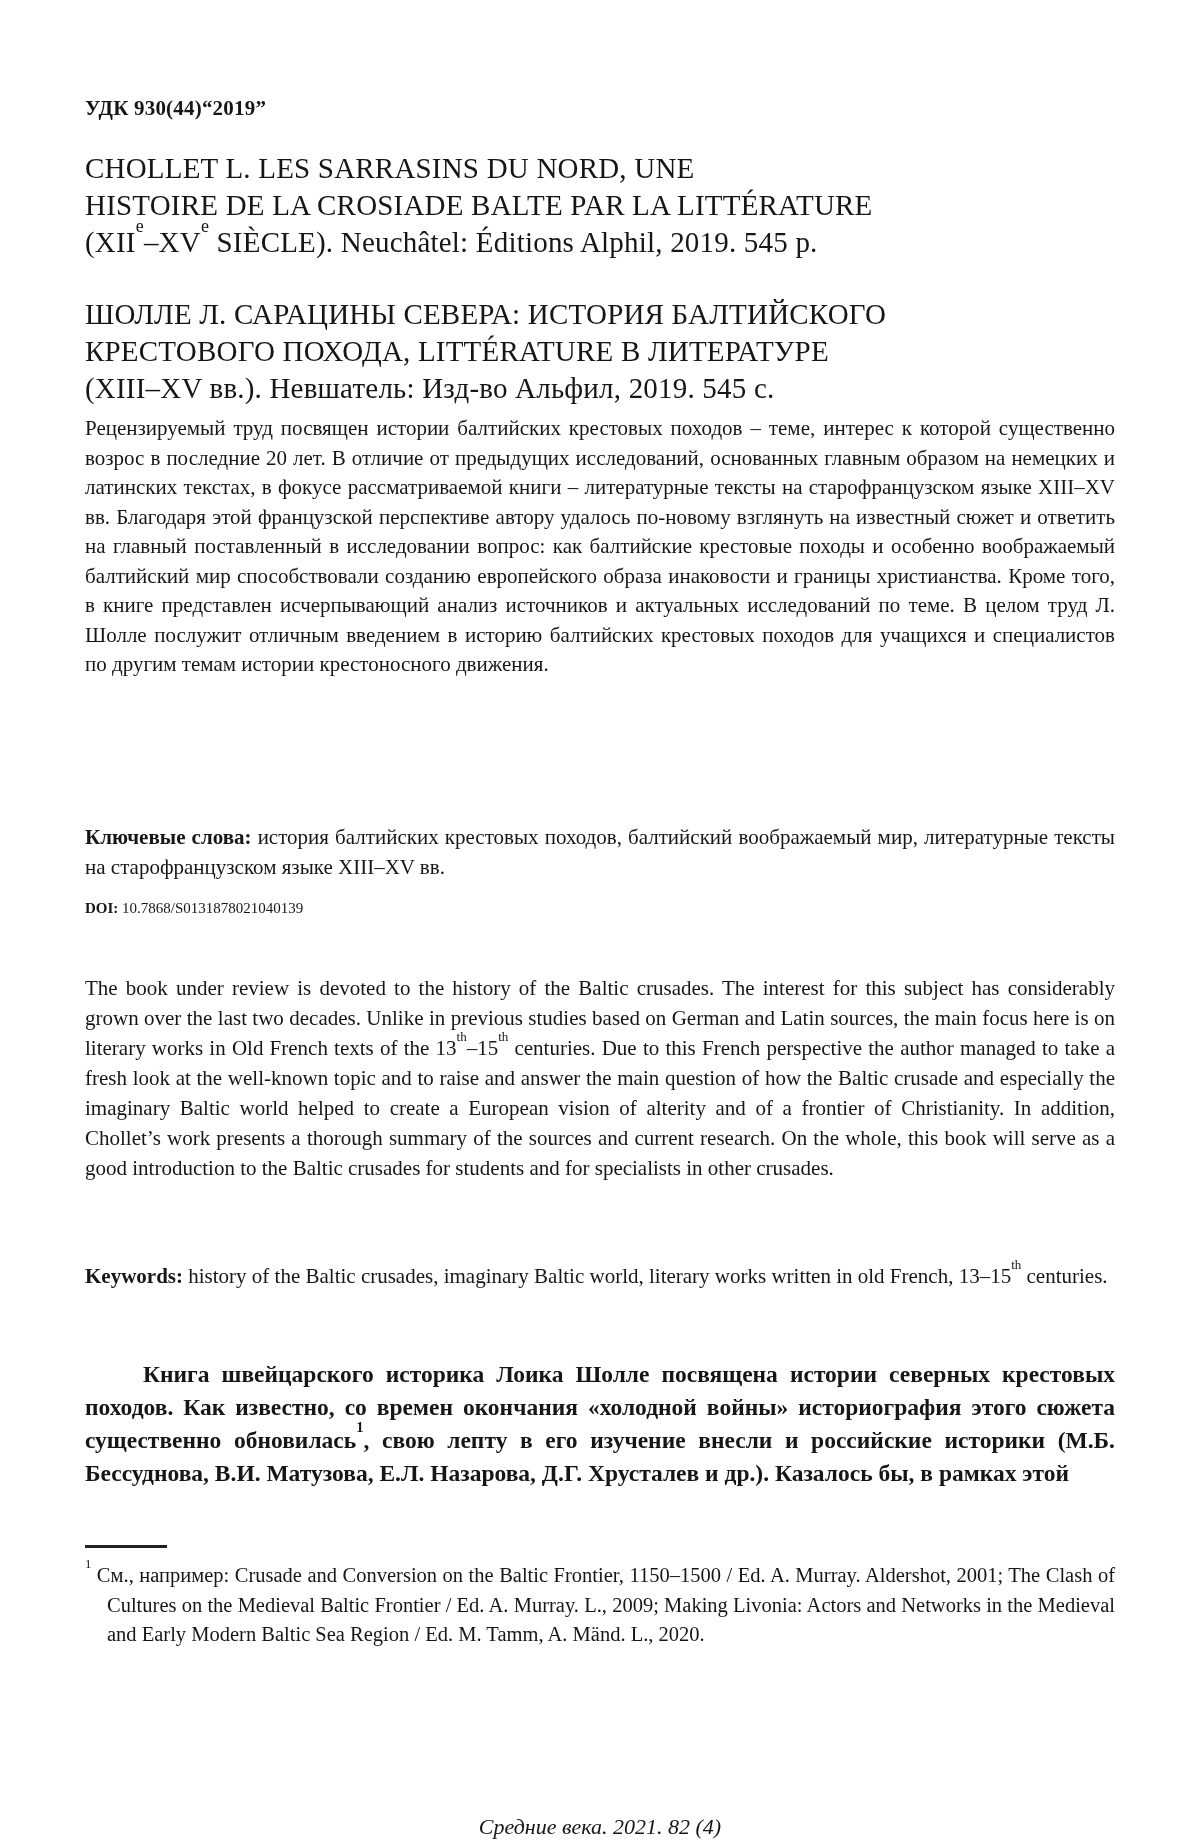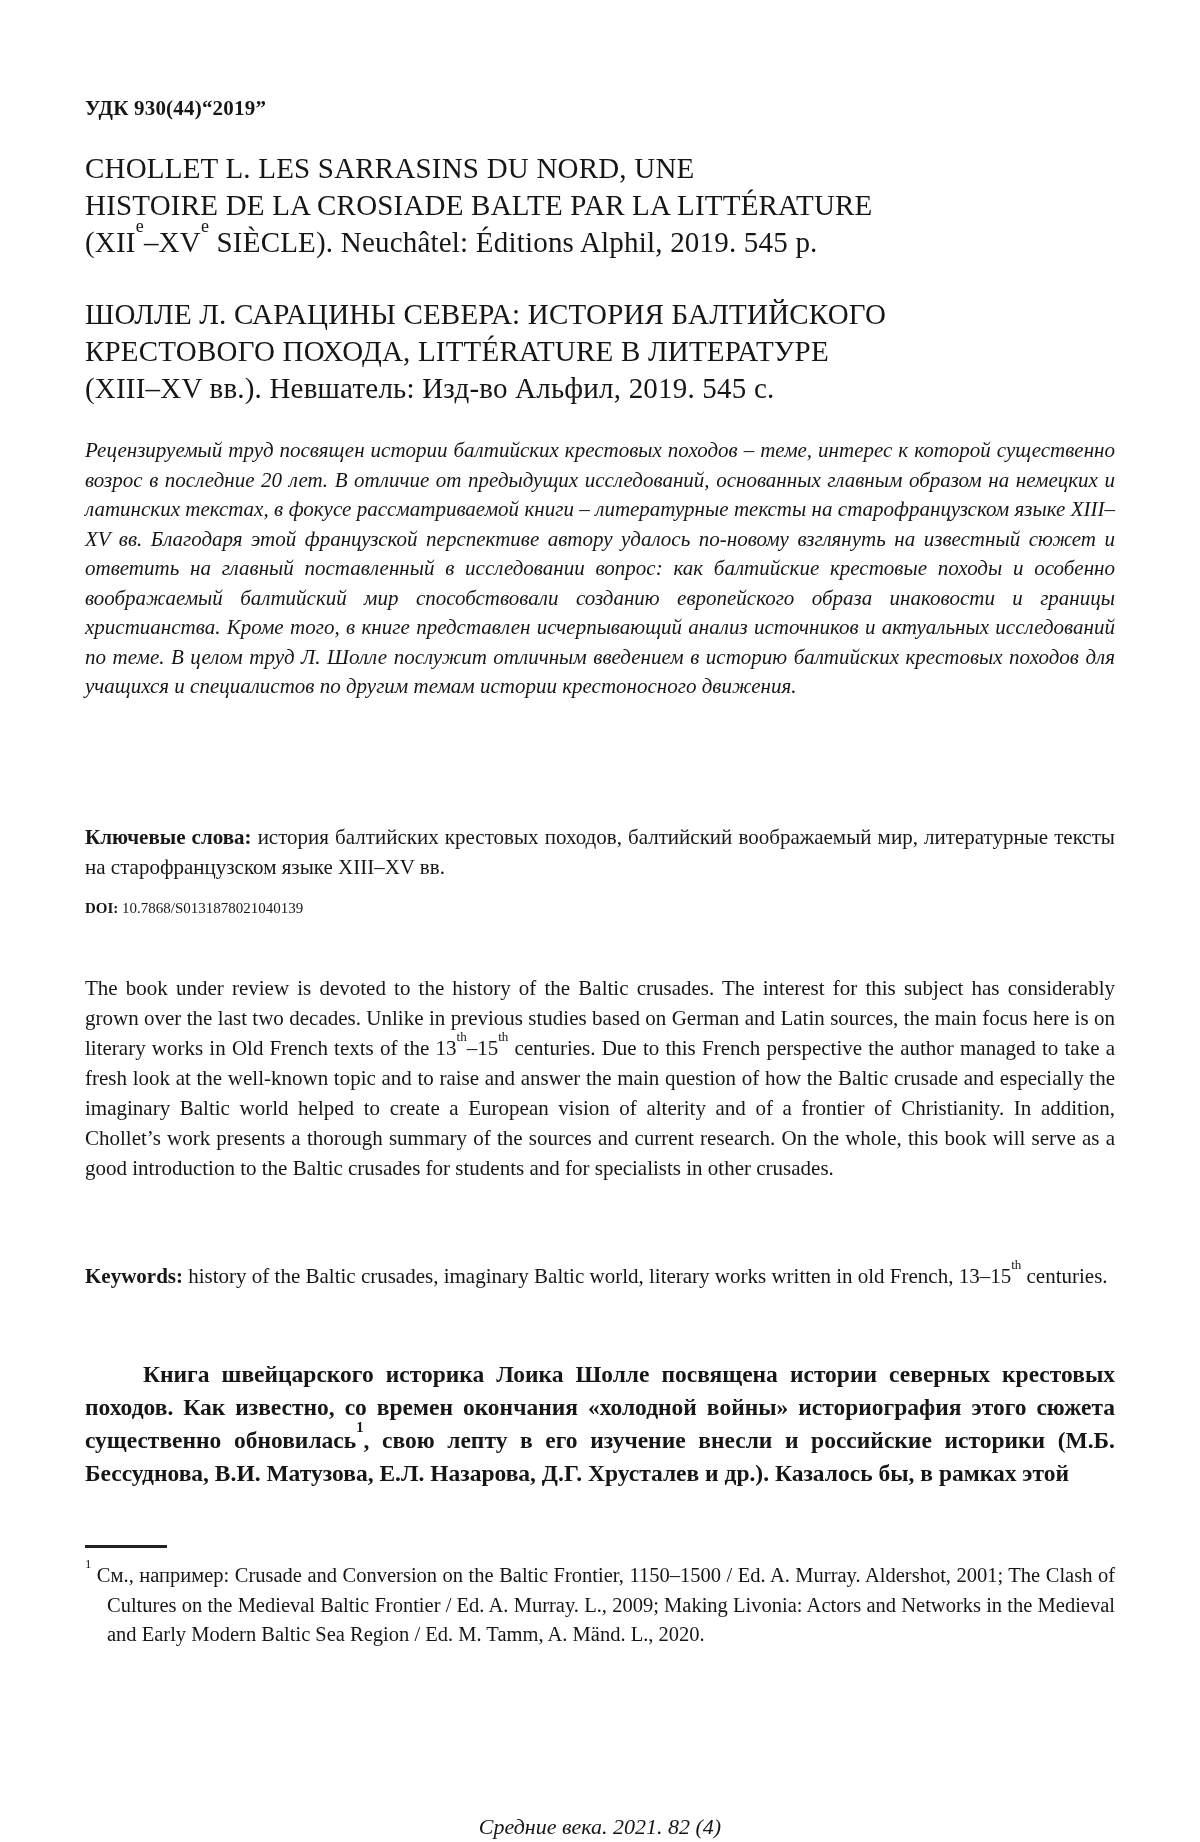--- a/index.html
+++ b/index.html
@@ -12,21 +12,21 @@
     color: #161616;
     font-family: "Liberation Serif", "DejaVu Serif", serif;
     overflow: hidden;
   }
   .block { position: absolute; left: 85px; width: 1030px; }
   .udc { top: 96px; font-size: 21px; font-weight: bold; letter-spacing: 0.2px; }
   .title { font-size: 29px; line-height: 37px; letter-spacing: 0.2px; }
   .title-fr { top: 150px; }
   .title-ru { top: 284px; margin-top: 12px; }
   .para { font-size: 21px; line-height: 29.5px; text-align: justify; }
-  .abstract-ru { top: 436px; font-style: italic; }
+  .abstract-ru { top: 414px; }
   .kw-ru { top: 822px; line-height: 30px; }
   .doi-line { top: 900px; font-size: 15px; }
   .abstract-en { top: 973px; line-height: 30px; }
   .kw-en { top: 1261px; line-height: 30px; }
   .main-text {
     top: 1358px; font-size: 23.5px; line-height: 33px;
     text-align: justify; text-indent: 58px; font-weight: bold;
   }
   .fn-rule { top: 1545px; width: 82px; height: 3px; background: #222222; }
   .footnote {

